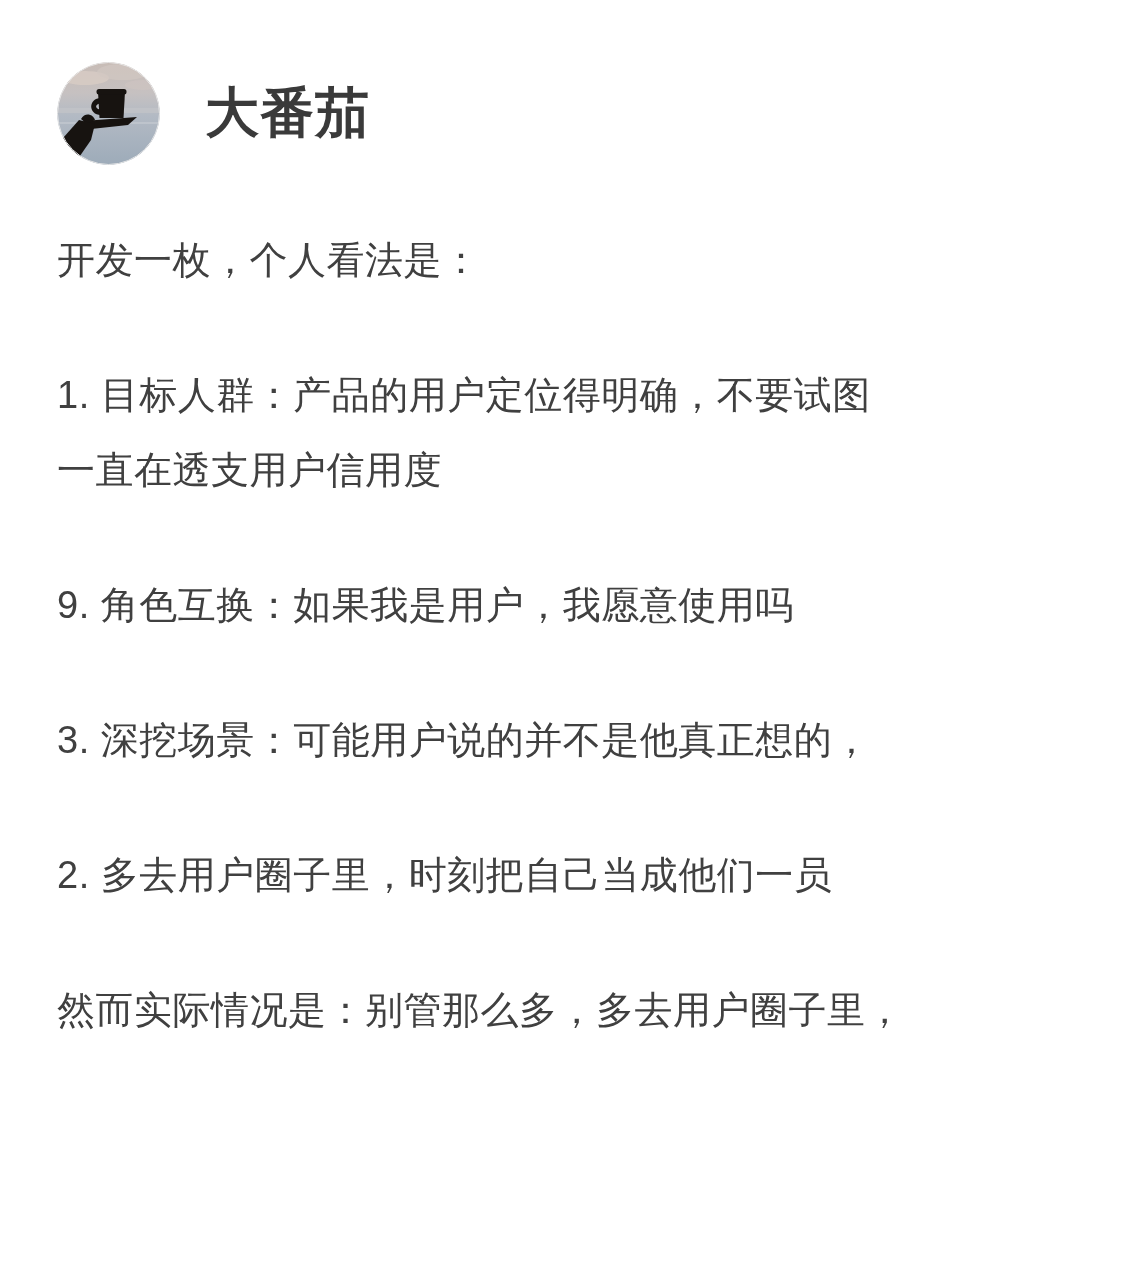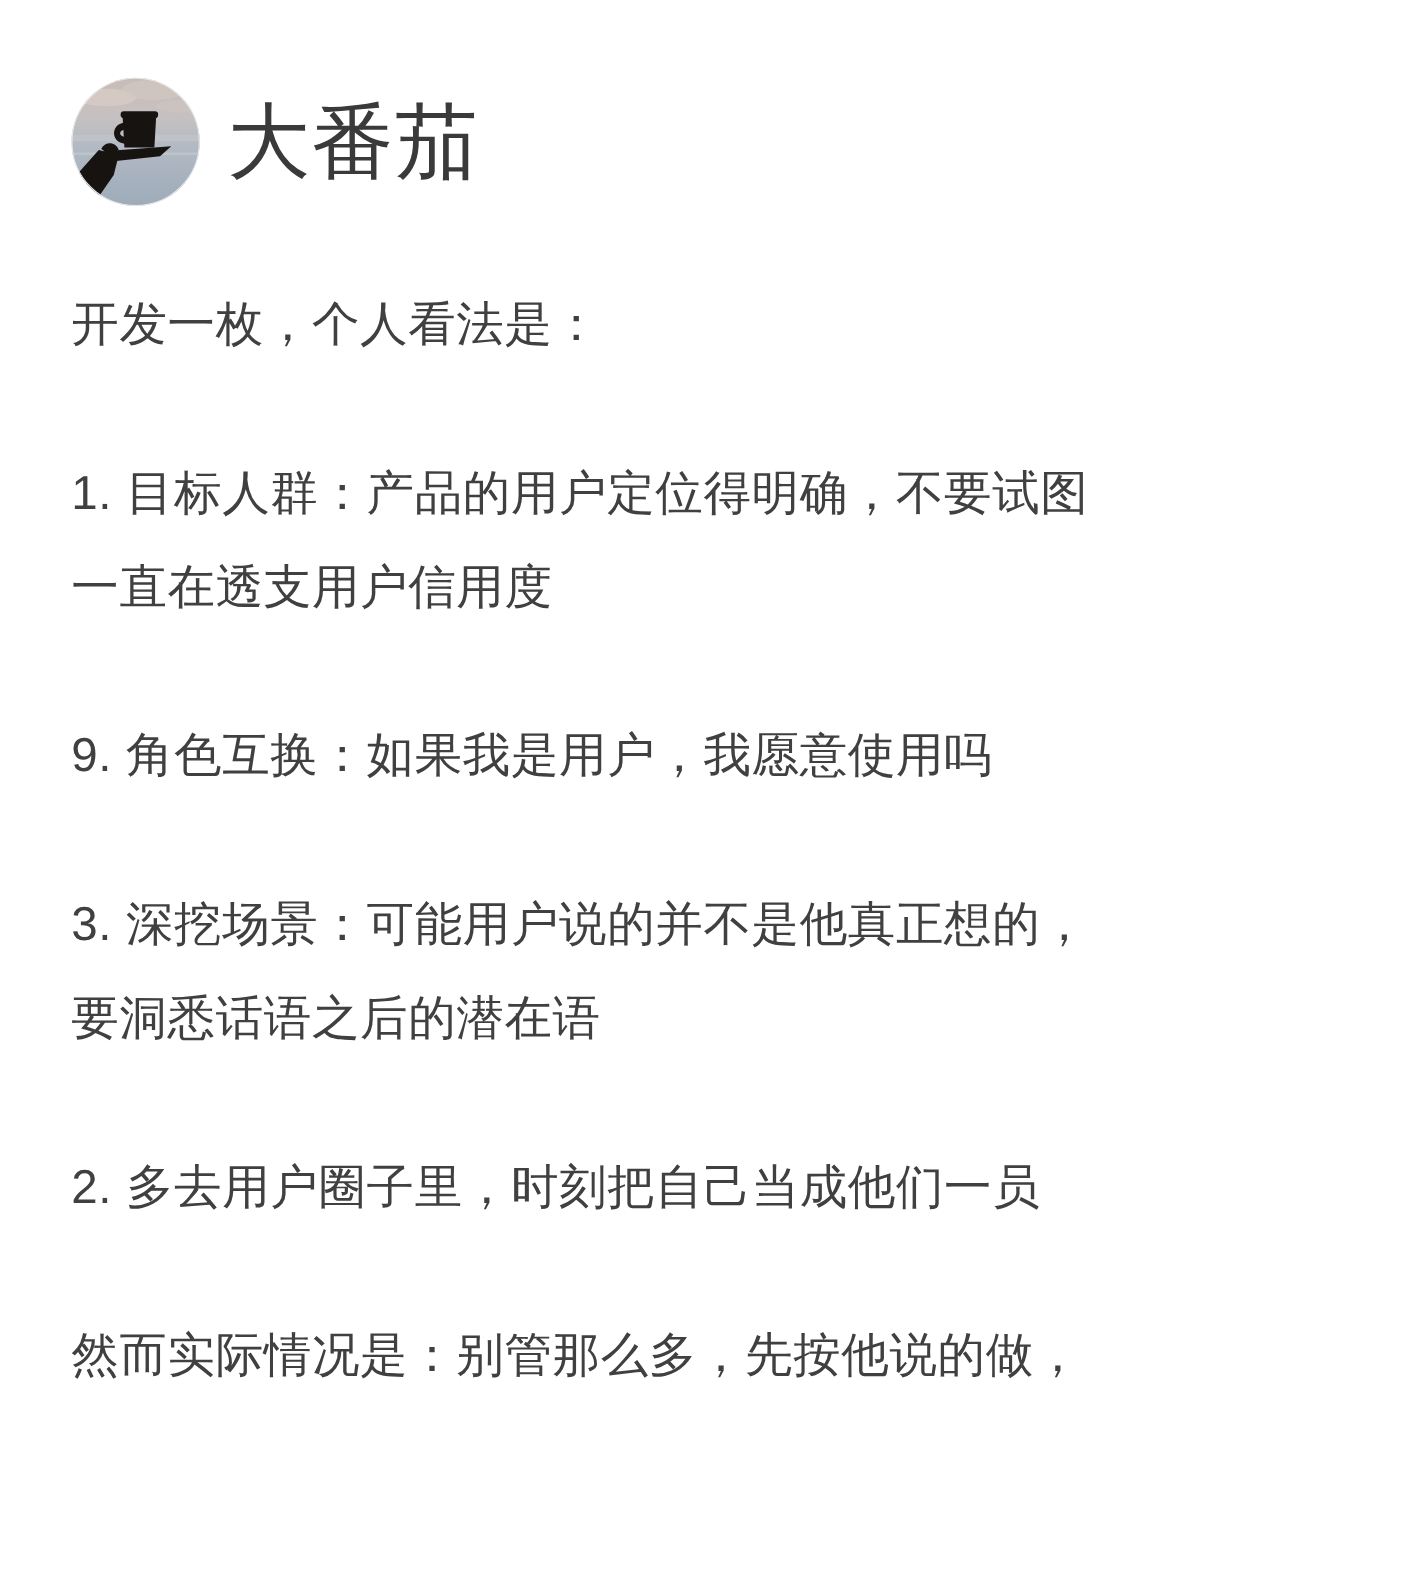--- a/index.html
+++ b/index.html
@@ -26,25 +26,26 @@
   }
   .avatar-wrap {
     width: 103px;
     height: 103px;
     border-radius: 50%;
     overflow: hidden;
     flex: 0 0 auto;
     cursor: pointer;
   }
   .author-name {
-    font-size: 66px;
-    font-weight: 400;
+    font-size: 54px;
+    font-weight: 700;
     color: #3a3a3a;
     letter-spacing: 1px;
     cursor: pointer;
+    margin-left: 23px;
   }
   .post-content {
     margin-top: 58px;
   }
   .post-content p {
     margin: 0 0 60px 0;
     font-size: 38px;
     line-height: 75px;
     color: #404040;
     letter-spacing: 0.5px;
@@ -104,23 +105,22 @@
     </p>
     <p>
       <span class="line">1. 目标人群：产品的用户定位得明确，不要试图</span>
       <span class="line">一直在透支用户信用度</span>
     </p>
     <p>
       <span class="line">9. 角色互换：如果我是用户，我愿意使用吗</span>
     </p>
     <p>
       <span class="line">3. 深挖场景：可能用户说的并不是他真正想的，</span>
-      <span class="line">要洞悉话语之后的潜在语</span>
     </p>
     <p>
       <span class="line">2. 多去用户圈子里，时刻把自己当成他们一员</span>
     </p>
     <p>
-      <span class="line">然而实际情况是：别管那么多，先按他说的做，</span>
+      <span class="line">然而实际情况是：别管那么多，多去用户圈子里，</span>
     </p>
   </div>
 
 </div>
 
 </body></html>

